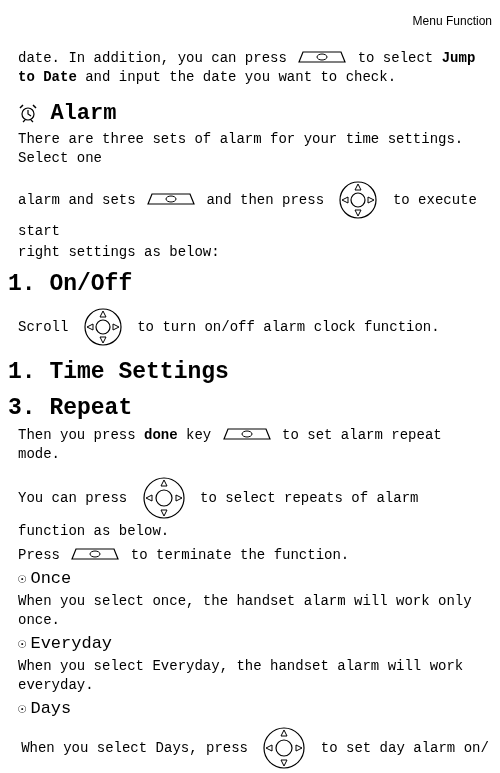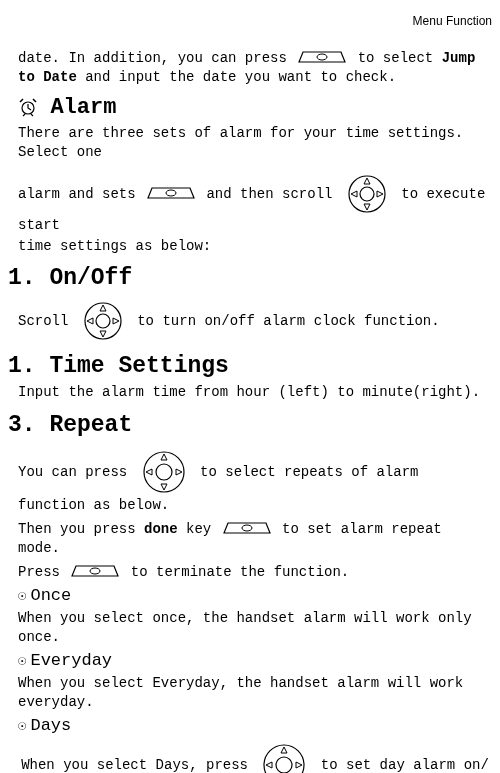--- a/index.html
+++ b/index.html
@@ -79,21 +79,21 @@
       <svg width="50" height="20" viewBox="0 0 50 20">
         <path d="M2 14 L6 4 L44 4 L48 14 Z" fill="none" stroke="#000" stroke-width="1.2"></path>
         <ellipse cx="25" cy="9" rx="5" ry="3" fill="none" stroke="#000" stroke-width="1"></ellipse>
       </svg>
     </span>
     <span> to select </span>
     <span class="bold">Jump to Date</span>
     <span> and input the date you want to check.</span>
   </div>
 
-  <div style="margin-top:8px;">
+  <div style="margin-top:14px;">
     <span class="icon-bell">
       <svg width="20" height="20" viewBox="0 0 20 20">
         <path d="M5 2 L2 5 M15 2 L18 5" stroke="#000" stroke-width="1.5" fill="none"></path>
         <circle cx="10" cy="11" r="6" fill="none" stroke="#000" stroke-width="1.2"></circle>
         <path d="M10 7 L10 11 L13 13" stroke="#000" stroke-width="1.2" fill="none"></path>
         <path d="M7 17 L5 19 M13 17 L15 19" stroke="#000" stroke-width="1.2"></path>
       </svg>
     </span>
     <span class="section-title-inline">Alarm</span>
   </div>
@@ -101,76 +101,75 @@
   <div class="para">There are three sets of alarm for your time settings. Select one</div>
 
   <div class="para" style="margin-top:10px;">
     <span>alarm and sets </span>
     <span class="icon-wrap">
       <svg width="50" height="20" viewBox="0 0 50 20">
         <path d="M2 14 L6 4 L44 4 L48 14 Z" fill="none" stroke="#000" stroke-width="1.2"></path>
         <ellipse cx="25" cy="9" rx="5" ry="3" fill="none" stroke="#000" stroke-width="1"></ellipse>
       </svg>
     </span>
-    <span> and then scroll </span>
+    <span> and then press </span>
     <span class="icon-wrap">
       <svg width="48" height="44" viewBox="0 0 48 44">
         <circle cx="24" cy="22" r="18" fill="none" stroke="#000" stroke-width="1.2"></circle>
         <circle cx="24" cy="22" r="7" fill="none" stroke="#000" stroke-width="1.2"></circle>
         <path d="M24 6 L21 12 L27 12 Z M24 38 L21 32 L27 32 Z M8 22 L14 19 L14 25 Z M40 22 L34 19 L34 25 Z" fill="none" stroke="#000" stroke-width="1"></path>
       </svg>
     </span>
     <span> to execute start</span>
   </div>
-  <div class="para" style="margin-top:-2px;">time settings as below:</div>
+  <div class="para" style="margin-top:-2px;">right settings as below:</div>
 
   <div class="numbered-title">1. On/Off</div>
   <div class="para" style="margin-top:8px;">
     <span>Scroll </span>
     <span class="icon-wrap">
       <svg width="48" height="44" viewBox="0 0 48 44">
         <circle cx="24" cy="22" r="18" fill="none" stroke="#000" stroke-width="1.2"></circle>
         <circle cx="24" cy="22" r="7" fill="none" stroke="#000" stroke-width="1.2"></circle>
         <path d="M24 6 L21 12 L27 12 Z M24 38 L21 32 L27 32 Z M8 22 L14 19 L14 25 Z M40 22 L34 19 L34 25 Z" fill="none" stroke="#000" stroke-width="1"></path>
       </svg>
     </span>
     <span> to turn on/off alarm clock function.</span>
   </div>
 
   <div class="numbered-title">1. Time Settings</div>
-  <div class="para">Input the alarm time from hour (left) to minute(right).</div>
 
   <div class="numbered-title">3. Repeat</div>
+
+  <div class="para">
+    <span>Then you press </span>
+    <span class="bold">done</span>
+    <span> key </span>
+    <span class="icon-wrap">
+      <svg width="50" height="20" viewBox="0 0 50 20">
+        <path d="M2 14 L6 4 L44 4 L48 14 Z" fill="none" stroke="#000" stroke-width="1.2"></path>
+        <ellipse cx="25" cy="9" rx="5" ry="3" fill="none" stroke="#000" stroke-width="1"></ellipse>
+      </svg>
+    </span>
+    <span> to set alarm repeat mode.</span>
+  </div>
 
   <div class="para" style="margin-top:10px;">
     <span>You can press </span>
     <span class="icon-wrap">
       <svg width="52" height="48" viewBox="0 0 52 48">
         <circle cx="26" cy="24" r="20" fill="none" stroke="#000" stroke-width="1.2"></circle>
         <circle cx="26" cy="24" r="8" fill="none" stroke="#000" stroke-width="1.2"></circle>
         <path d="M26 6 L23 12 L29 12 Z M26 42 L23 36 L29 36 Z M8 24 L14 21 L14 27 Z M44 24 L38 21 L38 27 Z" fill="none" stroke="#000" stroke-width="1"></path>
       </svg>
     </span>
     <span> to select repeats of alarm function as below.</span>
   </div>
 
   <div class="para">
-    <span>Then you press </span>
-    <span class="bold">done</span>
-    <span> key </span>
-    <span class="icon-wrap">
-      <svg width="50" height="20" viewBox="0 0 50 20">
-        <path d="M2 14 L6 4 L44 4 L48 14 Z" fill="none" stroke="#000" stroke-width="1.2"></path>
-        <ellipse cx="25" cy="9" rx="5" ry="3" fill="none" stroke="#000" stroke-width="1"></ellipse>
-      </svg>
-    </span>
-    <span> to set alarm repeat mode.</span>
-  </div>
-
-  <div class="para">
     <span>Press </span>
     <span class="icon-wrap">
       <svg width="50" height="20" viewBox="0 0 50 20">
         <path d="M2 14 L6 4 L44 4 L48 14 Z" fill="none" stroke="#000" stroke-width="1.2"></path>
         <ellipse cx="25" cy="9" rx="5" ry="3" fill="none" stroke="#000" stroke-width="1"></ellipse>
       </svg>
     </span>
     <span> to terminate the function.</span>
   </div>
 

